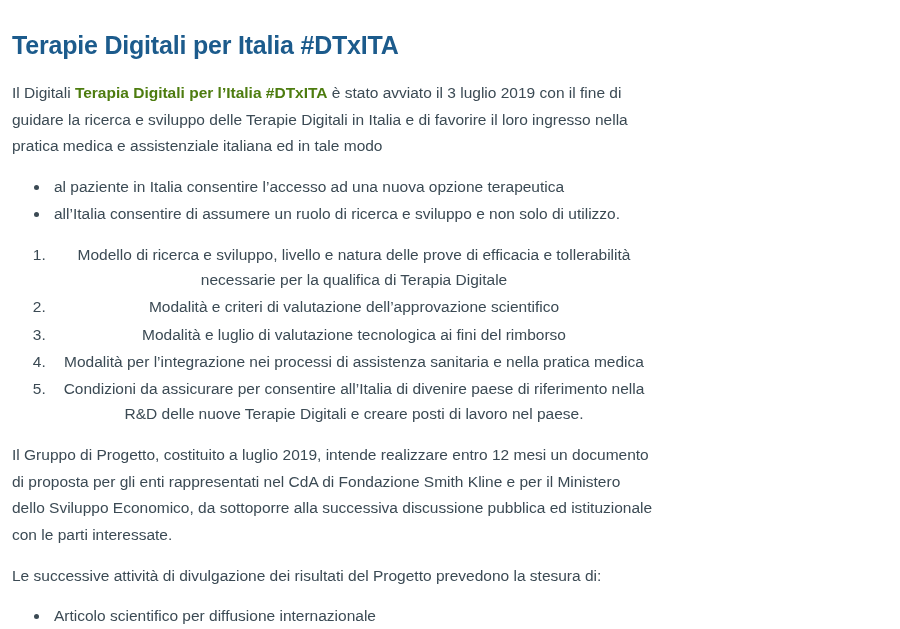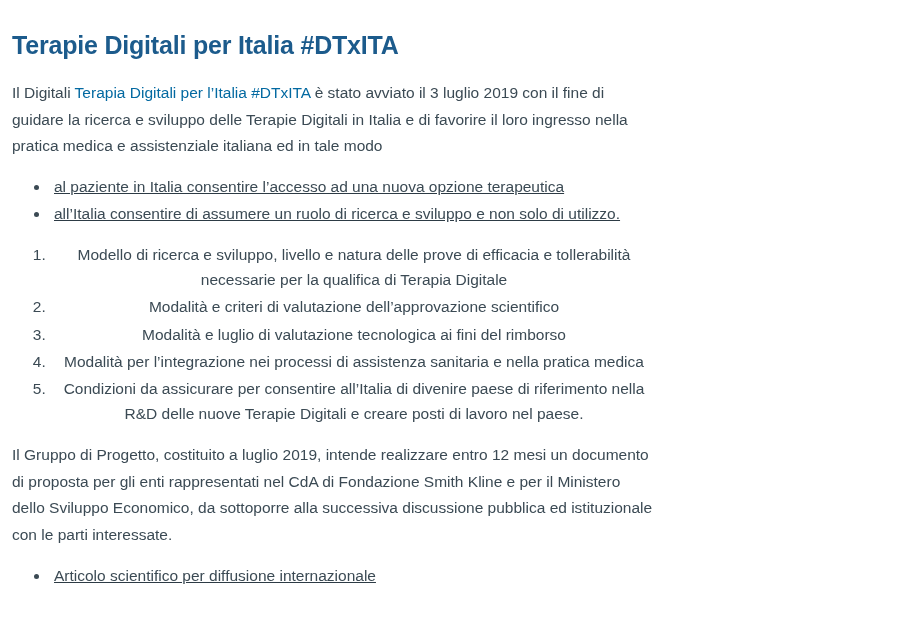--- a/index.html
+++ b/index.html
@@ -30,28 +30,27 @@
     margin: 0 0 20px 0;
     line-height: 1.2;
   }
   p.para {
     font-size: 15.5px;
     line-height: 1.72;
     margin: 0 0 14px 0;
     color: #3b4a54;
   }
   p.para strong {
-    font-weight: normal;
-    color: #0369a1;
+    font-weight: bold;
+    color: #4d7c0f;
   }
   ul.bullets {
     margin: 0 0 16px 0;
     padding-left: 38px;
     list-style-type: disc;
-    text-decoration: underline;
   }
   ul.bullets li {
     font-size: 15.5px;
     line-height: 1.62;
     color: #3b4a54;
     margin: 0 0 2px 0;
     padding-left: 4px;
   }
   ol.numbered {
     margin: 0 0 16px 0;
@@ -85,19 +84,20 @@
   <ol class="numbered">
     <li>Modello di ricerca e sviluppo, livello e natura delle prove di efficacia e tollerabilità necessarie per la qualifica di Terapia Digitale</li>
     <li>Modalità e criteri di valutazione dell’approvazione scientifico</li>
     <li>Modalità e luglio di valutazione tecnologica ai fini del rimborso</li>
     <li>Modalità per l’integrazione nei processi di assistenza sanitaria e nella pratica medica</li>
     <li>Condizioni da assicurare per consentire all’Italia di divenire paese di riferimento nella R&amp;D delle nuove Terapie Digitali e creare posti di lavoro nel paese.</li>
   </ol>
 
   <p class="para">Il Gruppo di Progetto, costituito a luglio 2019, intende realizzare entro 12 mesi un documento di proposta per gli enti rappresentati nel CdA di Fondazione Smith Kline e per il Ministero dello Sviluppo Economico, da sottoporre alla successiva discussione pubblica ed istituzionale con le parti interessate.</p>
 
+  <p class="para">Le successive attività di divulgazione dei risultati del Progetto prevedono la stesura di:</p>
 
   <ul class="bullets">
     <li>Articolo scientifico per diffusione internazionale</li>
 
   </ul>
 
 </div>
 
 </body></html>

